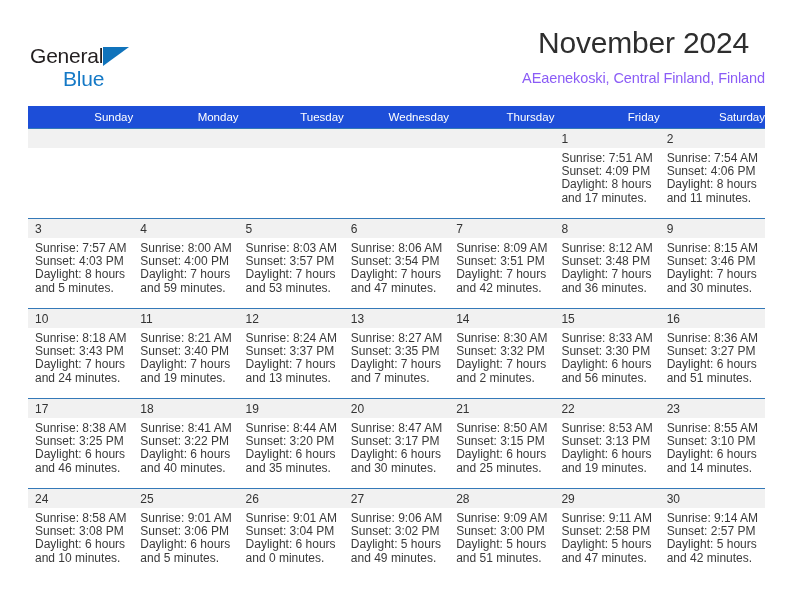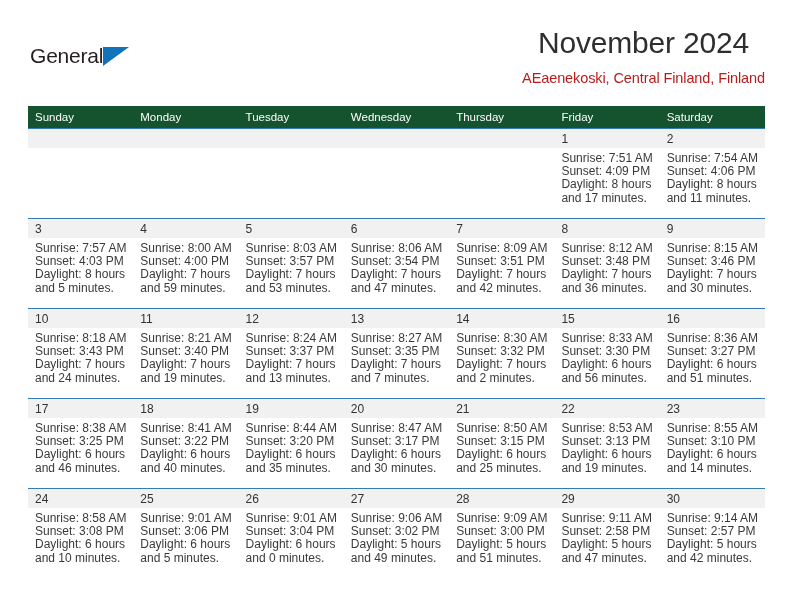--- a/index.html
+++ b/index.html
@@ -73,39 +73,39 @@
   .cal-title {
     font-size: 30px;
     font-weight: 400;
     color: #2e2e2e;
     line-height: 1.15;
     letter-spacing: -0.2px;
   }
   .cal-subtitle {
     margin-top: 9px;
     font-size: 14.5px;
-    color: #b91c1c;
+    color: #8b5cf6;
     letter-spacing: -0.1px;
   }
 
   
   .calendar {
     position: absolute;
     left: 28px;
     top: 106px;
     width: 737px;
     border-collapse: collapse;
     table-layout: fixed;
   }
   .calendar th {
-    background: #14532d;
+    background: #1d4ed8;
     color: #ffffff;
     font-size: 11.5px;
     font-weight: normal;
-    text-align: left;
+    text-align: right;
     padding: 5px 0 5px 7px;
     height: 11px;
     letter-spacing: 0;
   }
   .calendar td {
     vertical-align: top;
     padding: 0;
     border-top: 1px solid #3479b8;
     height: 89px;
     background: #ffffff;
@@ -144,20 +144,21 @@
 <body>
 
 <div class="page">
 
   <div class="topbar">
 
     <div class="brand">
       <div class="brand-row1">
         <span class="brand-general">General</span><span class="brand-triangle"></span>
       </div>
+      <div class="brand-row2">Blue</div>
     </div>
 
     <div class="titleblock">
       <div class="cal-title">November 2024</div>
       <div class="cal-subtitle">AEaenekoski, Central Finland, Finland</div>
     </div>
 
   </div>
 
   <table class="calendar">

